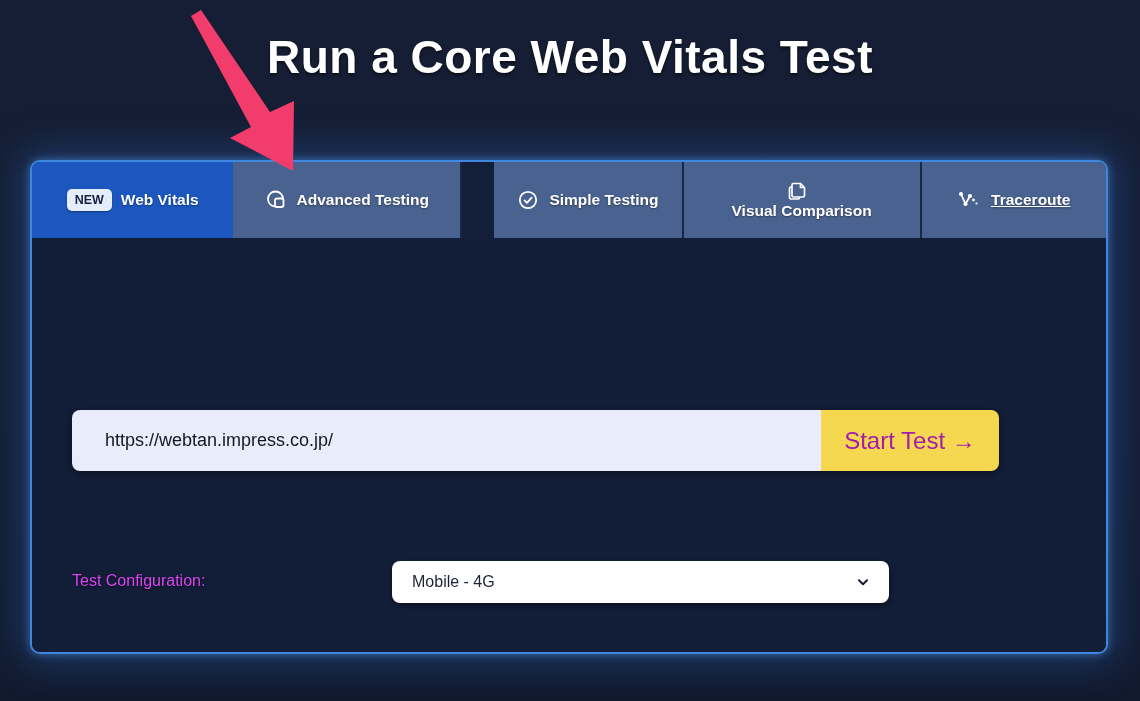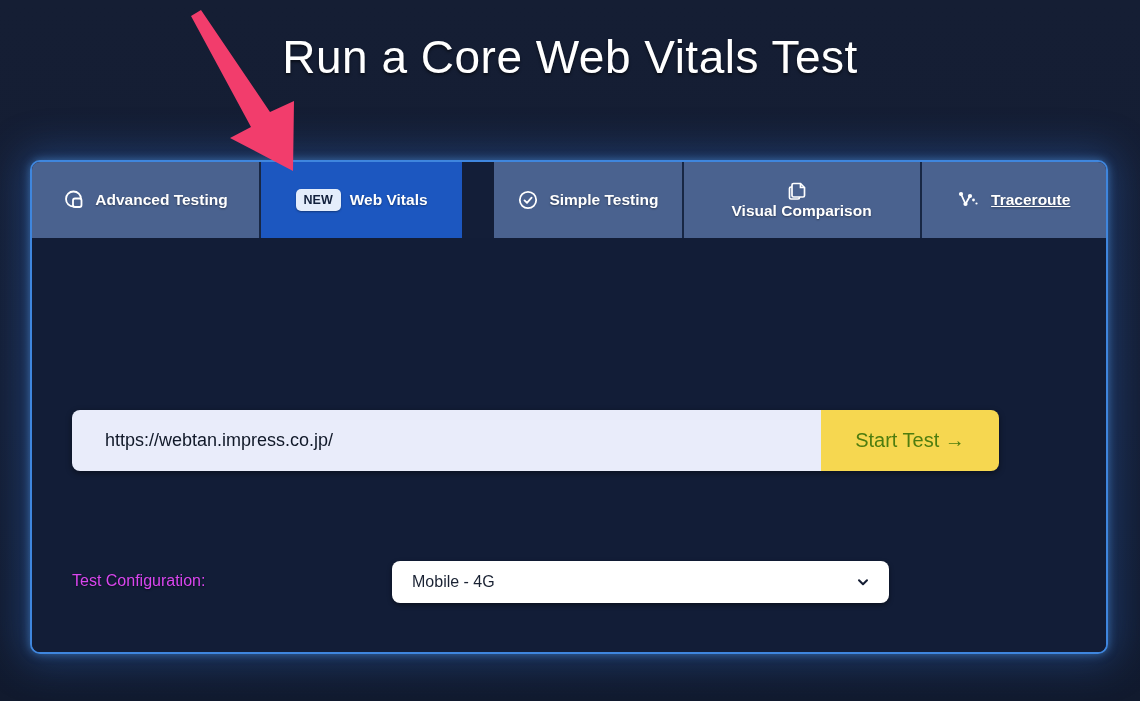--- a/index.html
+++ b/index.html
@@ -11,21 +11,21 @@
     overflow:hidden;
   }
   
   .glow {
     position:absolute; left:-40px; top:110px; width:1220px; height:600px;
     background:radial-gradient(ellipse 58% 52% at 50% 48%, rgba(45,100,185,0.38), rgba(45,100,185,0.0) 72%);
     pointer-events:none;
   }
   .page-title {
     position:absolute; top:30px; left:0; width:100%;
-    text-align:center; color:#ffffff; font-size:46px; font-weight:400;
+    text-align:center; color:#ffffff; font-size:46px; font-weight:700;
     text-shadow:0 2px 3px rgba(0,0,0,0.55);
     letter-spacing:0.5px;
   }
   .arrow-overlay {
     position:absolute; left:0; top:0; width:1140px; height:701px;
     pointer-events:none; z-index:30;
   }
   .panel {
     position:absolute; left:30px; top:160px; width:1078px; height:494px;
     background:#131e38;
@@ -65,22 +65,22 @@
   }
   .url-input {
     flex:1; height:100%; border:none; outline:none;
     background:#e9ecfa; color:#101828;
     font-family:"Liberation Sans", sans-serif; font-size:18px;
     padding:0 20px 0 33px;
     border-radius:8px 0 0 8px;
   }
   .start-btn {
     width:178px; height:100%; border:none; cursor:pointer;
-    background:#f6d750; color:#4d7c0f;
-    font-family:"Liberation Sans", sans-serif; font-size:20px;
+    background:#f6d750; color:#a21caf;
+    font-family:"Liberation Sans", sans-serif; font-size:24px;
     border-radius:0 8px 8px 0;
   }
   .config-row { position:absolute; left:40px; top:323px; width:927px; height:42px; }
   .config-label {
     position:absolute; left:0; top:11px;
     color:#d946ef; font-size:16px; text-shadow:0 1px 2px rgba(0,0,0,0.5);
   }
   .config-select {
     position:absolute; left:320px; top:0; width:497px; height:42px;
     background:#ffffff; border-radius:8px; cursor:pointer;
@@ -93,33 +93,33 @@
 </head>
 <body>
 
 <div class="glow"></div>
 
 <h1 class="page-title">Run a Core Web Vitals Test</h1>
 
 <div class="panel">
   <div class="tabbar">
 
+    <div class="tab tab-wv active">
+      <span class="new-badge">NEW</span>
+      <span>Web Vitals</span>
+    </div>
+
     <div class="tab tab-adv">
       <span class="icon">
         <svg width="22" height="22" viewBox="0 0 22 22" fill="none">
           <circle cx="10.5" cy="10" r="7.5" stroke="#ffffff" stroke-width="1.8"></circle>
           <rect x="10" y="9.5" width="8.5" height="8.5" rx="2" fill="#4a628f" stroke="#ffffff" stroke-width="1.8"></rect>
         </svg>
       </span>
       <span>Advanced Testing</span>
-    </div>
-
-    <div class="tab tab-wv active">
-      <span class="new-badge">NEW</span>
-      <span>Web Vitals</span>
     </div>
 
     <div class="tab tab-st">
       <span class="icon">
         <svg width="22" height="22" viewBox="0 0 22 22" fill="none">
           <circle cx="11" cy="11" r="8.2" stroke="#ffffff" stroke-width="1.8"></circle>
           <path d="M7.5 11.4 L10 13.8 L14.6 8.6" stroke="#ffffff" stroke-width="1.8" fill="none" stroke-linecap="round" stroke-linejoin="round"></path>
         </svg>
       </span>
       <span>Simple Testing</span>

